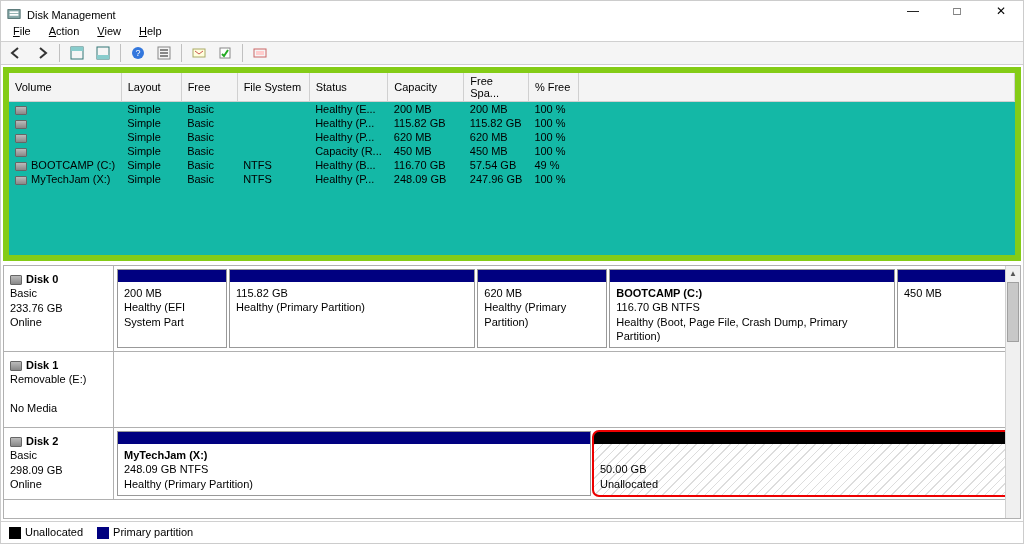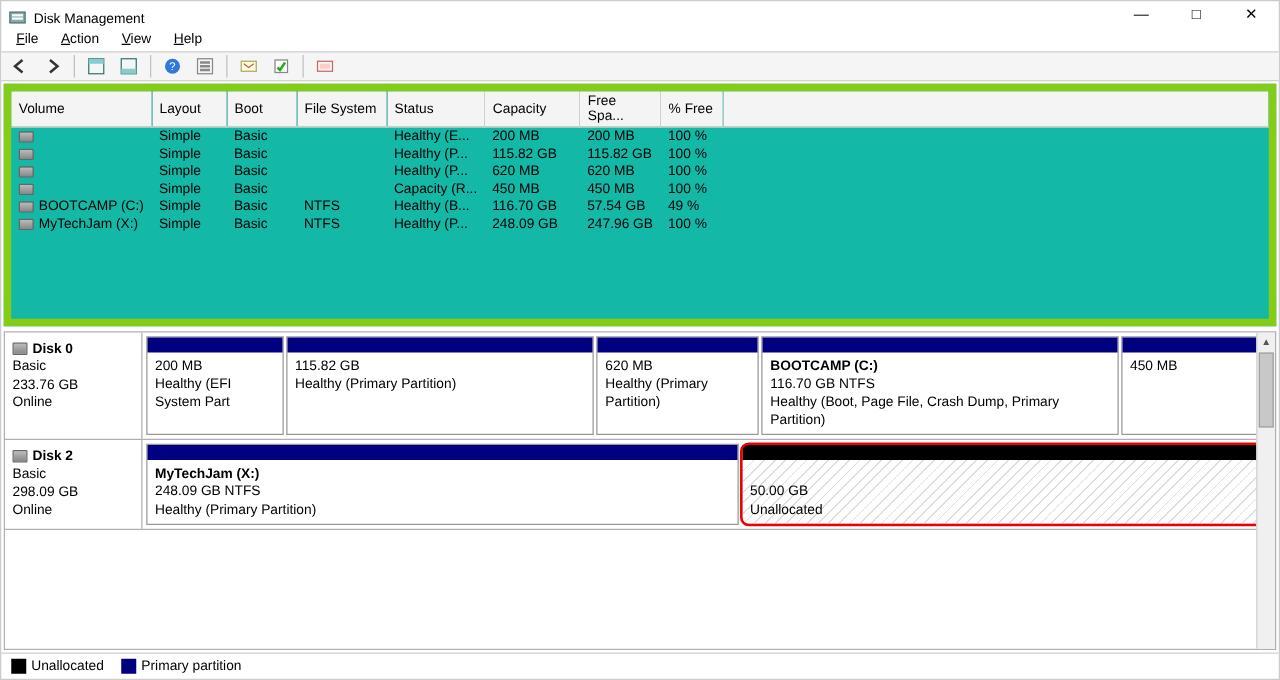--- a/index.html
+++ b/index.html
@@ -263,21 +263,21 @@
         <col style="width:62px">
         <col style="width:76px">
       <col style="width:58px">
         <col style="width:50px">
         <col>
     </colgroup>
     <thead>
       <tr>
         <th>Volume</th>
         <th>Layout</th>
-        <th>Boot</th>
+        <th>Free</th>
         <th>File System</th>
         <th>Status</th>
         <th>Capacity</th>
         <th>Free Spa...</th>
         <th>% Free</th>
         <th></th>
       </tr>
     </thead>
     <tbody id="volrows">
         <tr>
@@ -393,20 +393,30 @@
         <div class="part" style="flex:0 0 120px">
           <div class="bar"></div>
           <div class="body">
             <span>450 MB</span><br>
           </div>
         </div>
       </div>
     </div>
   </div>
 
+  <div class="diskrow" style="height:76px">
+    <div class="diskinfo">
+      <b><span class="diskicon"></span><span>Disk 1</span></b><br>
+      <span>Removable (E:)</span><br><br>
+      <span>No Media</span>
+    </div>
+    <div class="parts">
+        <div class="partsrow"></div>
+      </div>
+  </div>
 
   <div class="diskrow">
     <div class="diskinfo">
       <b><span class="diskicon"></span><span>Disk 2</span></b><br>
       <span>Basic</span><br>
       <span>298.09 GB</span><br>
       <span>Online</span>
     </div>
     <div class="parts">
       <div class="partsrow">

